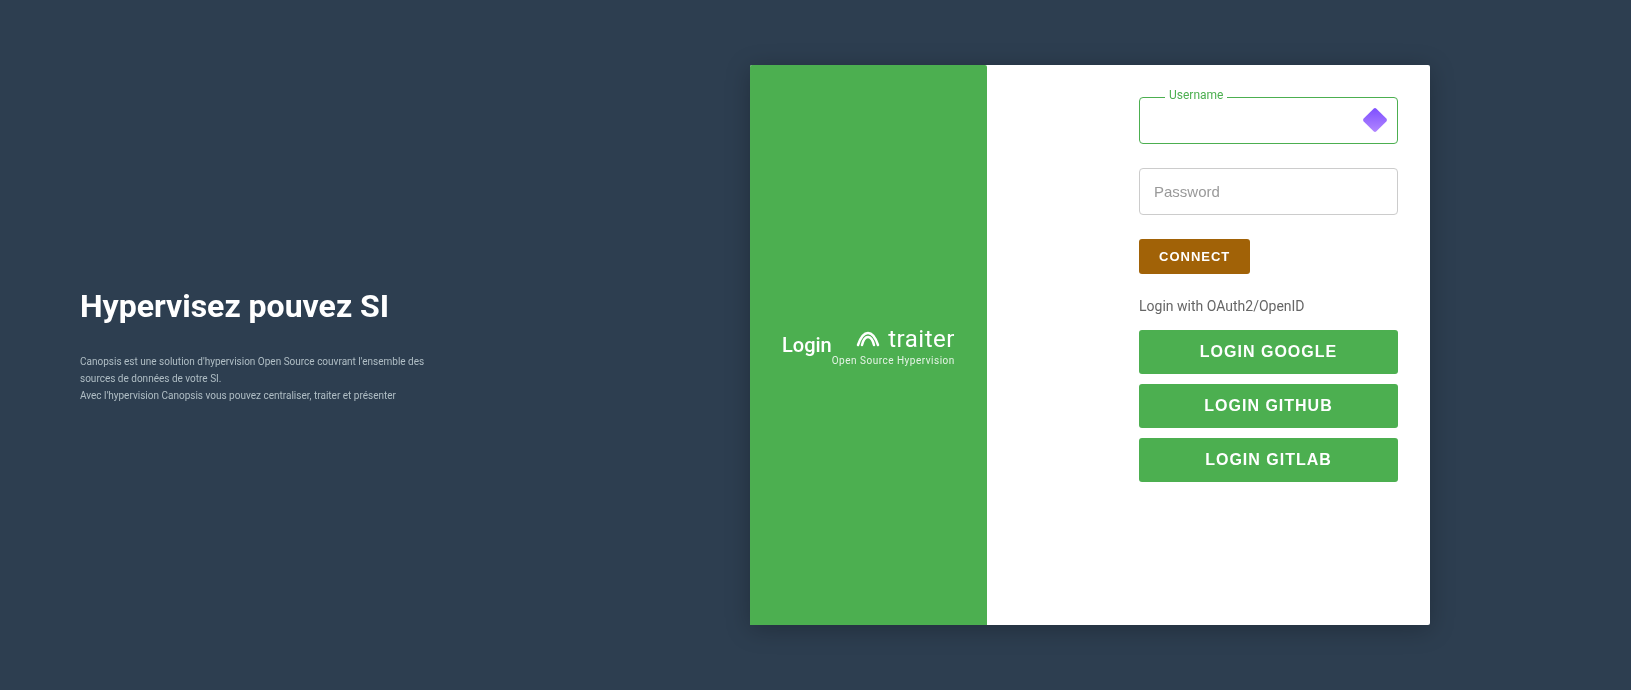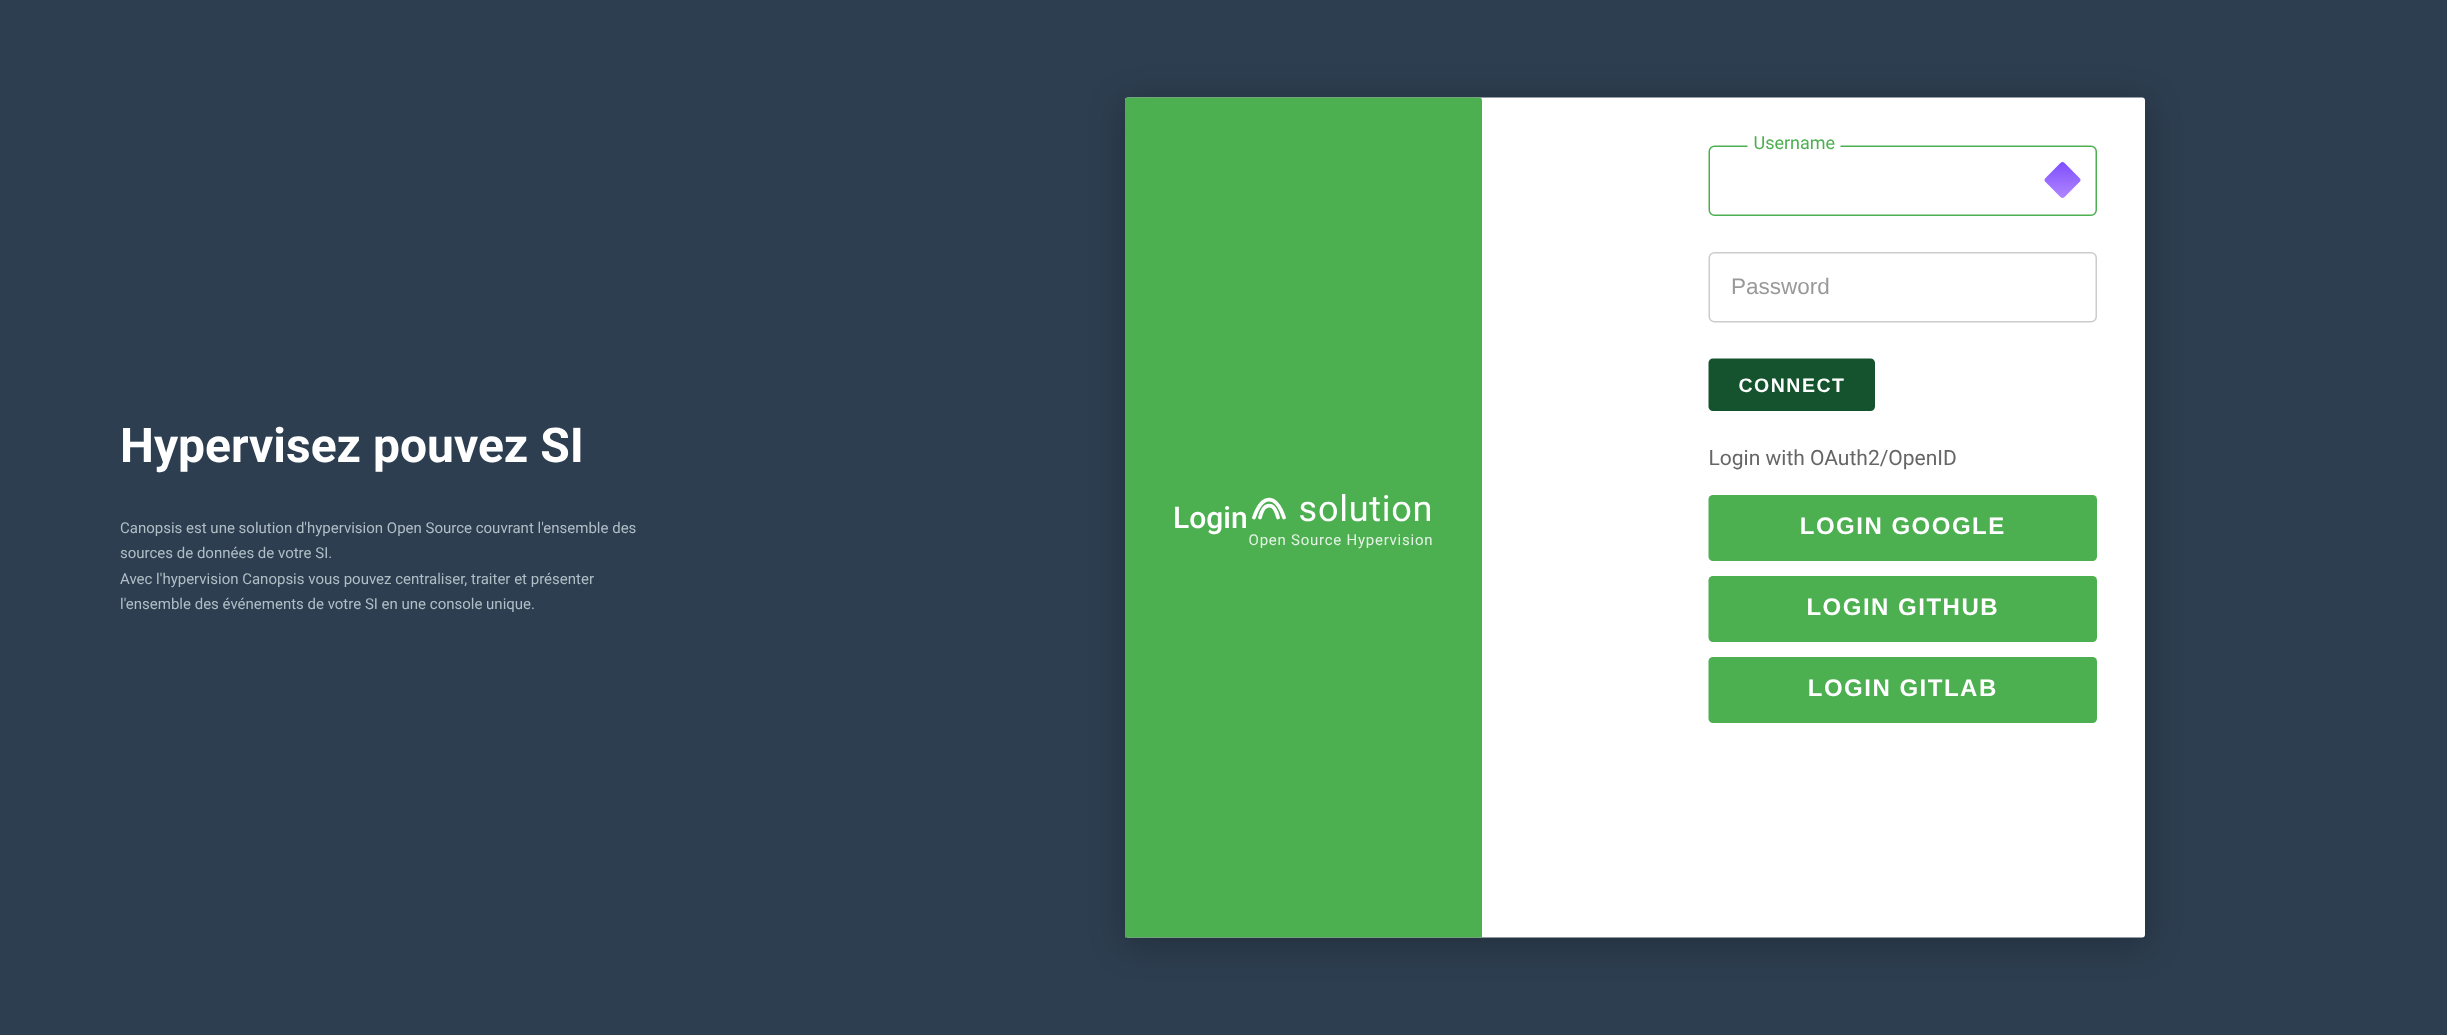--- a/index.html
+++ b/index.html
@@ -126,21 +126,21 @@
 
     .diamond-icon {
       width: 18px;
       height: 18px;
       background: linear-gradient(135deg, #7c4dff, #b388ff);
       transform: rotate(45deg);
       border-radius: 2px;
     }
 
     .connect-btn {
-      background-color: #14532d;
+      background-color: #a16207;
       color: white;
       border: none;
       padding: 10px 20px;
       font-size: 13px;
       font-weight: 600;
       letter-spacing: 1px;
       cursor: pointer;
       border-radius: 3px;
       text-transform: uppercase;
       align-self: flex-start;
@@ -205,36 +205,35 @@
   </style>
 </head>
 <body>
 
 <div class="left-panel">
   <h1>Hypervisez pouvez SI</h1>
   <p>
     <span>Canopsis est une solution d'hypervision Open Source couvrant l'ensemble des</span><br>
     <span>sources de données de votre SI.</span><br>
     <span>Avec l'hypervision Canopsis vous pouvez centraliser, traiter et présenter</span><br>
-    <span>l'ensemble des événements de votre SI en une console unique.</span>
   </p>
 </div>
 
 <div class="right-panel">
   <div class="login-header">
     <span class="login-title">Login</span>
     <div class="canopsis-logo">
       <div class="canopsis-name">
         <span class="canopsis-arc">
           <svg class="arc-svg" viewBox="0 0 28 20" fill="none" xmlns="http://www.w3.org/2000/svg">
             <path d="M4 16 Q8 4 14 4 Q20 4 24 16" stroke="white" stroke-width="2.5" fill="none" stroke-linecap="round"></path>
             <path d="M8 16 Q10 8 14 8 Q18 8 20 16" stroke="white" stroke-width="2.5" fill="none" stroke-linecap="round"></path>
           </svg>
         </span>
-        <span>solution</span>
+        <span>traiter</span>
       </div>
       <span class="logo-subtitle">Open Source Hypervision</span>
     </div>
   </div>
 
   <div class="login-body">
     <div class="field-wrapper">
       <span class="field-label">Username</span>
       <input class="text-input" type="text" placeholder="" style="">
       <div class="input-icon">

